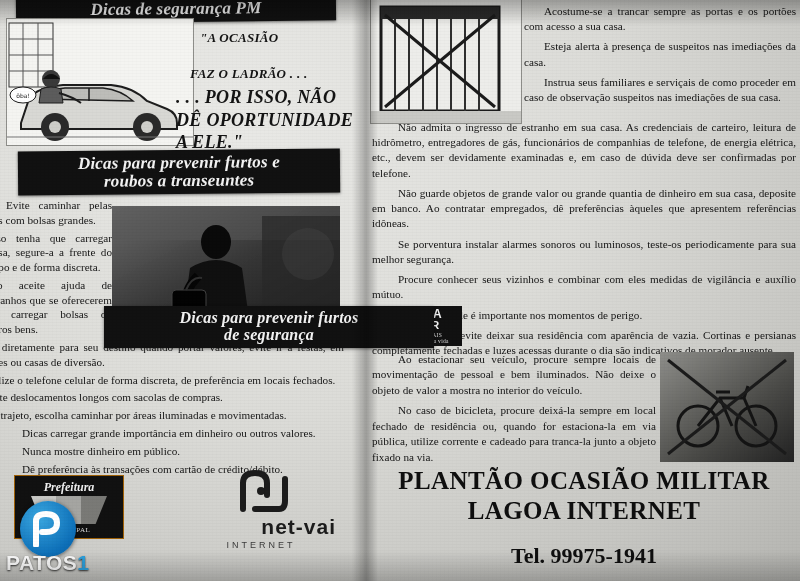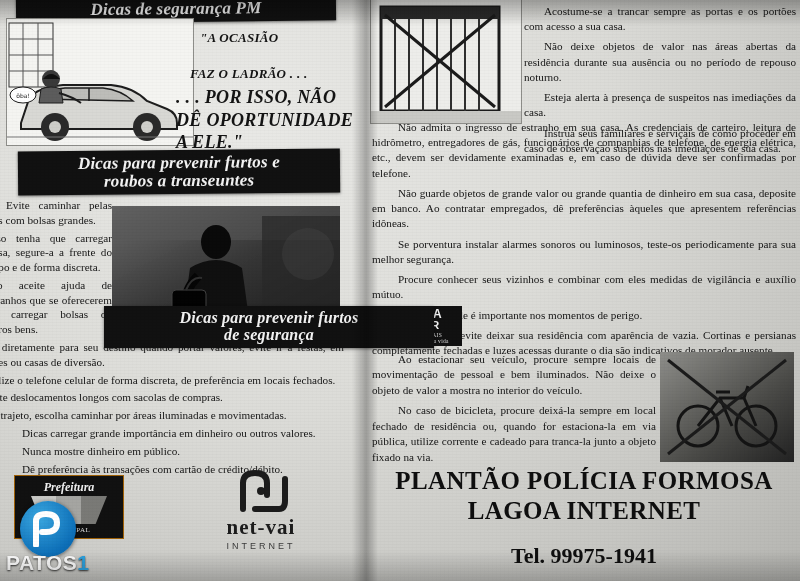--- a/index.html
+++ b/index.html
@@ -160,22 +160,22 @@
     clip-path: polygon(0 0, 100% 0, 85% 100%, 15% 100%);
     opacity: .85;
   }
 
   #logo-netvai {
     position: absolute;
     left: 186px; bottom: 28px; width: 150px; height: 86px;
     text-align: center;
   }
   #logo-netvai .nv-name {
-    font-family: Liberation Serif, serif;
-    font-size: 21px; font-weight: bold; letter-spacing: 1px; color: #1c1c1c;
+    font-family: Liberation Sans, sans-serif;
+    font-size: 21px; font-weight: bold; letter-spacing: 1px; color: #1c1c1c; text-align: right;
   }
   #logo-netvai .nv-sub {
     font-family: "Liberation Sans", sans-serif;
     font-size: 9px; letter-spacing: 3px; color: #3b3b3b; margin-top: 1px;
   }
 
   
   #patos-logo {
     position: absolute; left: 6px; bottom: 4px; width: 122px; height: 76px;
   }
@@ -409,21 +409,20 @@
 
         <line class="x-cross" x1="14" y1="20" x2="124" y2="112"></line>
         <line class="x-cross" x1="124" y1="20" x2="14" y2="112"></line>
 
         <rect x="0" y="116" width="150" height="12" fill="#c9c9c5"></rect>
       </svg>
     </div>
 
     <div id="right-text-top">
       <p>Acostume-se a trancar sempre as portas e os portões com acesso a sua casa.</p>
-      <p>Não deixe objetos de valor nas áreas abertas da residência durante sua ausência ou no período de repouso noturno.</p>
       <p>Esteja alerta à presença de suspeitos nas imediações da casa.</p>
       <p>Instrua seus familiares e serviçais de como proceder em caso de observação suspeitos nas imediações de sua casa.</p>
     </div>
 
     <div id="right-text-main">
       <p>Não admita o ingresso de estranho em sua casa. As credenciais de carteiro, leitura de hidrômetro, entregadores de gás, funcionários de companhias de telefone, de energia elétrica, etc., devem ser devidamente examinadas e, em caso de dúvida deve ser confirmadas por telefone.</p>
       <p>Não guarde objetos de grande valor ou grande quantia de dinheiro em sua casa, deposite em banco. Ao contratar empregados, dê preferências àqueles que apresentem referências idôneas.</p>
       <p>Se porventura instalar alarmes sonoros ou luminosos, teste-os periodicamente para sua melhor segurança.</p>
       <p>Procure conhecer seus vizinhos e combinar com eles medidas de vigilância e auxílio mútuo.</p>
       <p>A solidariedade é importante nos momentos de perigo.</p>
@@ -462,21 +461,21 @@
         <line class="x-cross" x1="126" y1="8" x2="8" y2="102"></line>
       </svg>
     </div>
 
     <div id="veic-text">
       <p>Ao estacionar seu veículo, procure sempre locais de movimentação de pessoal e bem iluminados. Não deixe o objeto de valor a mostra no interior do veículo.</p>
       <p>No caso de bicicleta, procure deixá-la sempre em local fechado de residência ou, quando for estaciona-la em via pública, utilize corrente e cadeado para tranca-la junto a objeto fixado na via.</p>
     </div>
 
     <div id="plantao">
-      <div class="l1">PLANTÃO POLÍCIA FORMOSA</div>
+      <div class="l1">PLANTÃO OCASIÃO MILITAR</div>
       <div class="l2">LAGOA INTERNET</div>
       <div class="l3">Tel. 99975-1941</div>
     </div>
   </div>
 
   <div id="fold"></div>
   <div id="topshadow"></div>
   <div id="bottomshadow"></div>
   <div id="grain"></div>
 </div>

